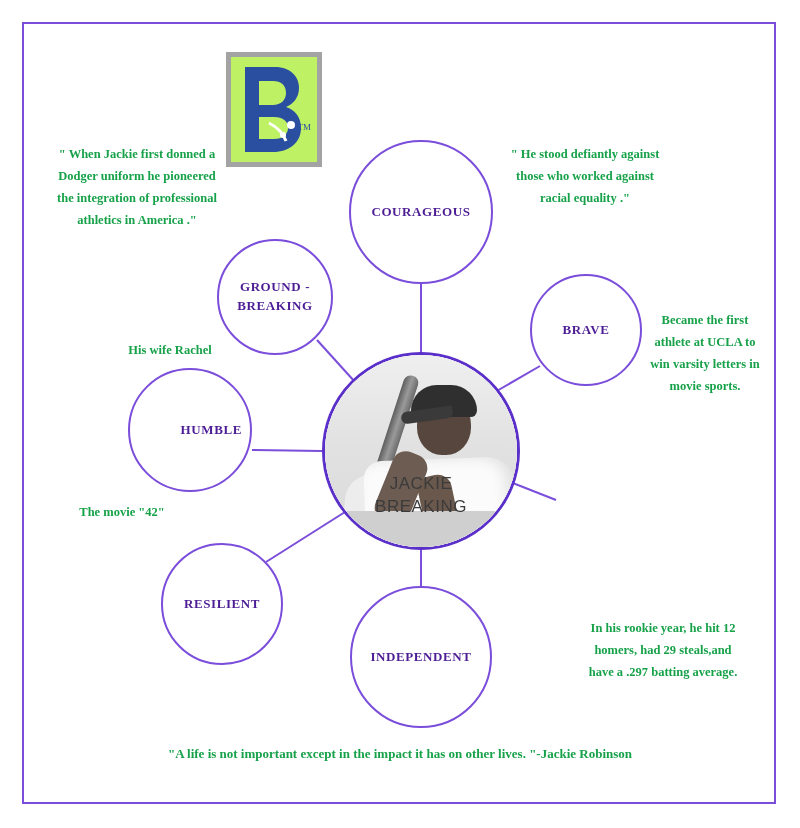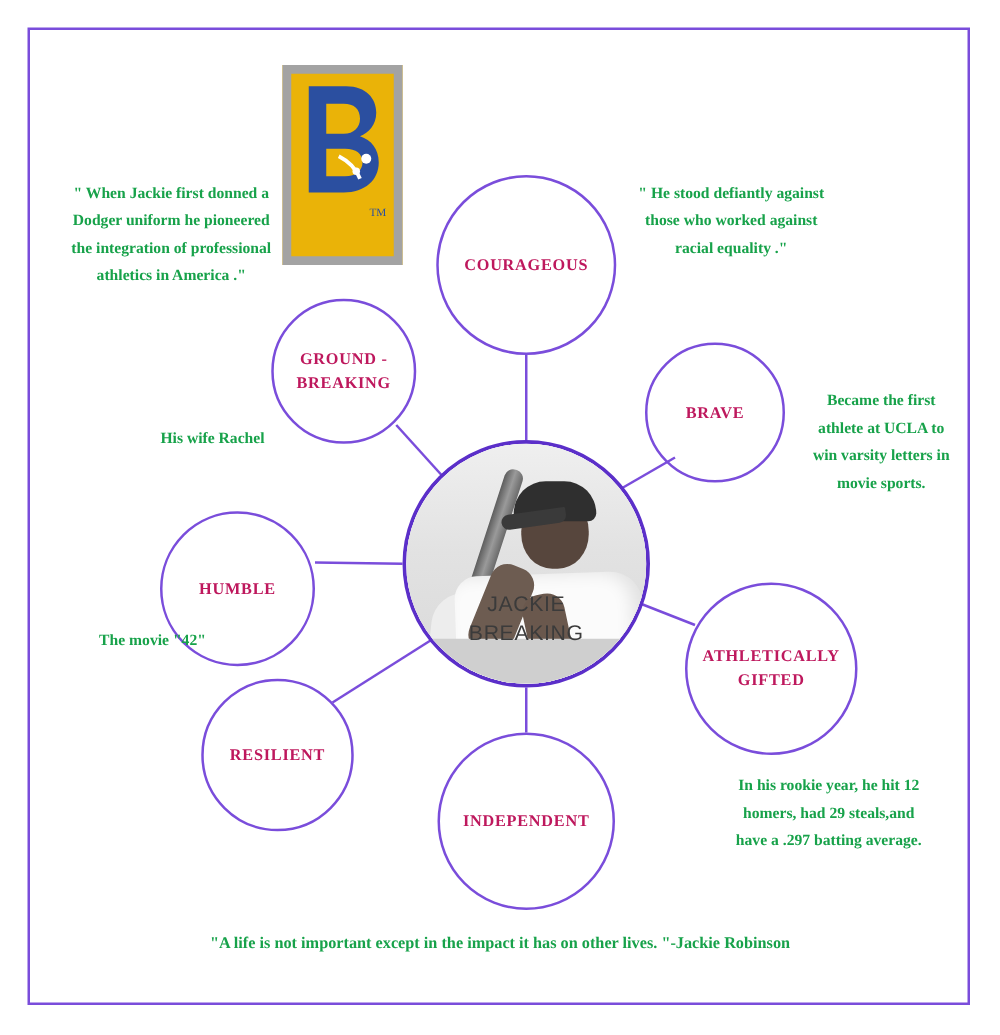--- a/index.html
+++ b/index.html
@@ -49,21 +49,21 @@
     align-items: center;
     justify-content: center;
     text-align: center;
     background: transparent;
   }
   .bubble span {
     font-family: "Liberation Serif", serif;
     font-weight: bold;
     font-size: 13px;
     letter-spacing: 0.6px;
-    color: #be185d;
+    color: #4c1d95;
     line-height: 1.45;
     display: block;
     padding: 0 8px;
   }
 
   
   .center-circle {
     position: absolute;
     left: 322px;
     top: 352px;
@@ -169,23 +169,23 @@
     line-height: 1.35;
     letter-spacing: 0.5px;
   }
 
   
   .logo-box {
     position: absolute;
     left: 226px;
     top: 52px;
     width: 96px;
-    height: 160px;
-    border: 7px solid #a3a3a3;
-    background: #eab308;
+    height: 115px;
+    border: 5px solid #a3a3a3;
+    background: #bef264;
     box-sizing: border-box;
   }
   .logo-mark {
     position: absolute;
     left: 8px;
     top: 6px;
     width: 72px;
     height: 98px;
   }
   .logo-tm {
@@ -275,31 +275,28 @@
   </div>
 
   <div class="bubble" style="left:349px; top:140px; width:144px; height:144px;">
     <span>COURAGEOUS</span>
   </div>
 
   <div class="bubble" style="left:217px; top:239px; width:116px; height:116px;">
     <span>GROUND -<br>BREAKING</span>
   </div>
 
-  <div class="bubble" style="left:516px; top:274px; width:112px; height:112px;">
+  <div class="bubble" style="left:530px; top:274px; width:112px; height:112px;">
     <span>BRAVE</span>
   </div>
 
-  <div class="bubble" style="left:128px; top:409px; width:124px; height:124px;">
+  <div class="bubble" style="left:128px; top:368px; width:124px; height:124px;justify-content:flex-end;">
     <span>HUMBLE</span>
   </div>
 
-  <div class="bubble" style="left:548px; top:466px; width:138px; height:138px;">
-    <span>ATHLETICALLY<br>GIFTED</span>
-  </div>
 
   <div class="bubble" style="left:161px; top:543px; width:122px; height:122px;">
     <span>RESILIENT</span>
   </div>
 
   <div class="bubble" style="left:350px; top:586px; width:142px; height:142px;">
     <span>INDEPENDENT</span>
   </div>
 
   <div class="note note-quote-tl">" When Jackie first donned a Dodger uniform he pioneered the integration of professional athletics in America ."</div>

